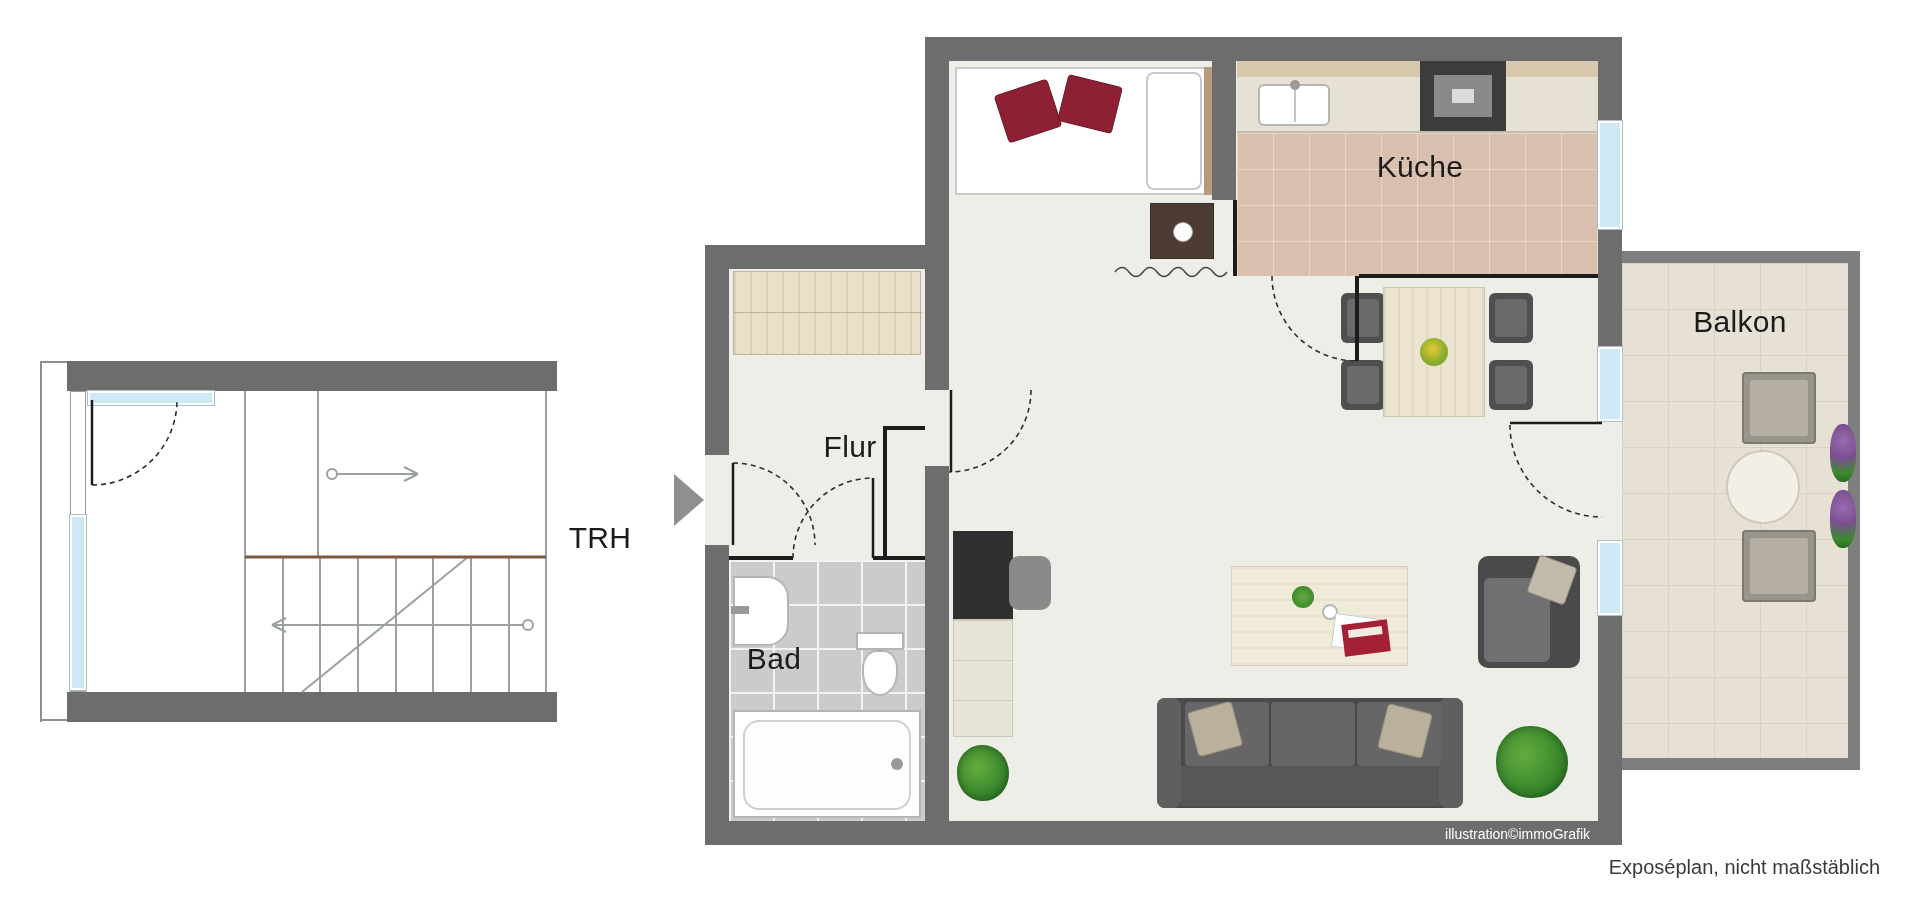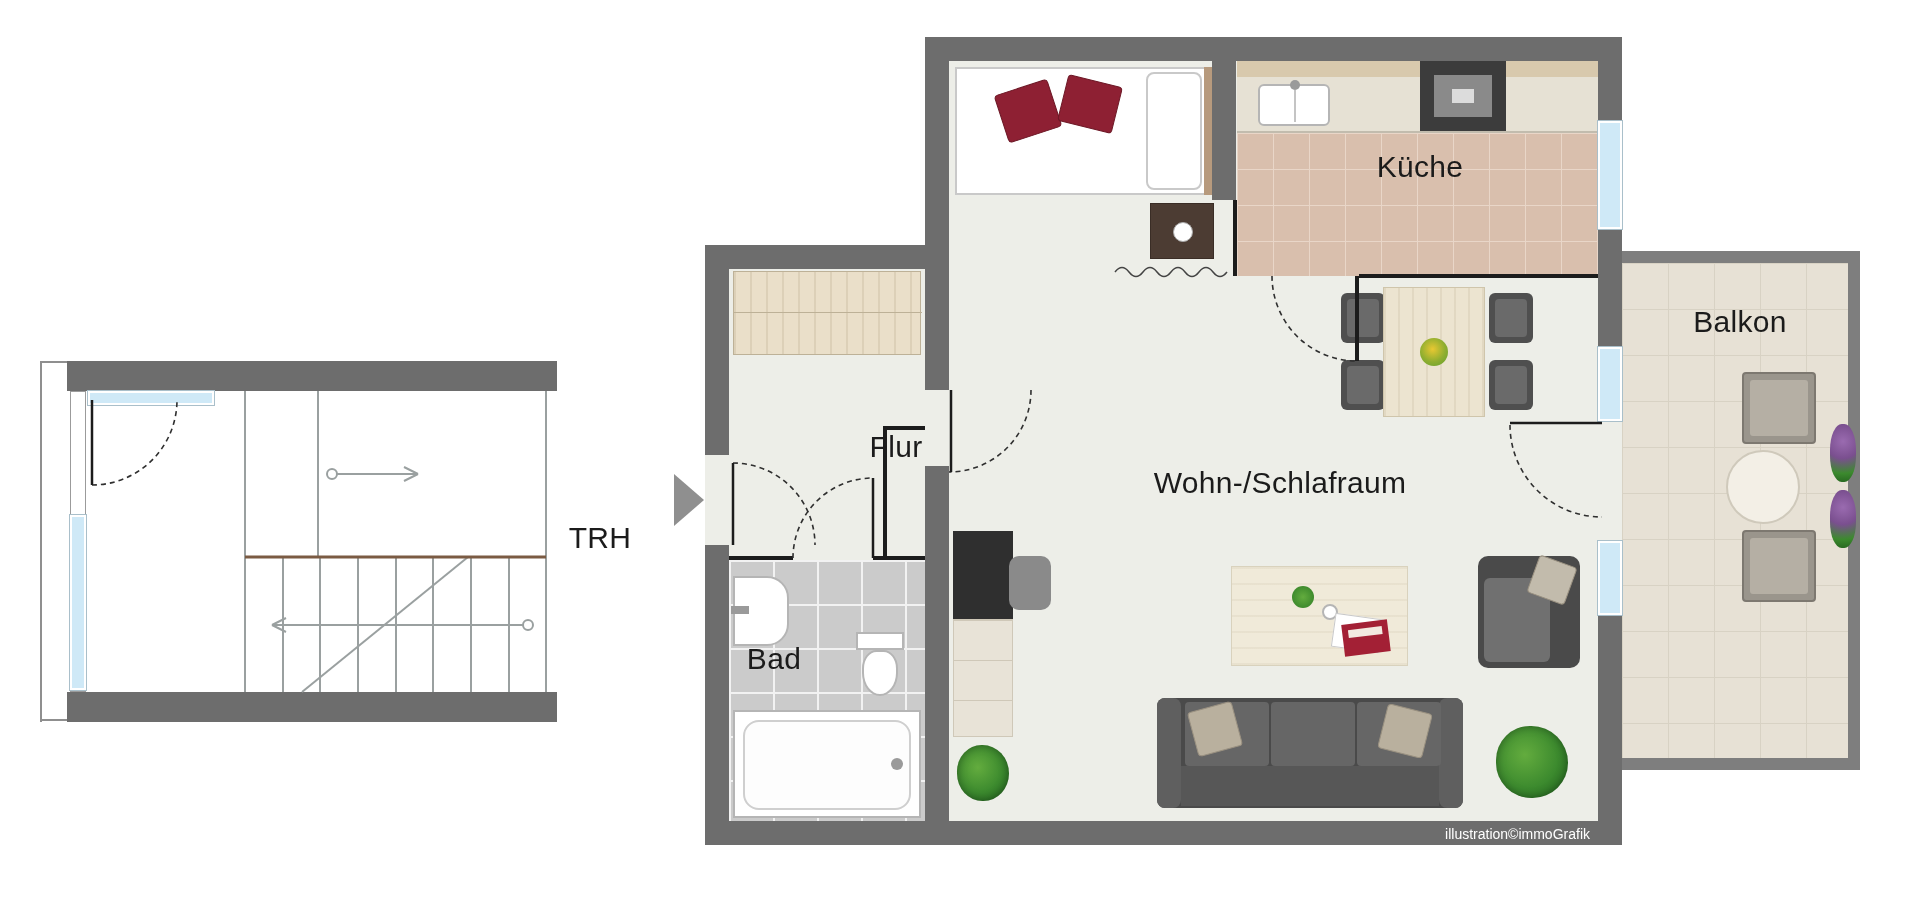--- a/index.html
+++ b/index.html
@@ -231,21 +231,21 @@
       <path d="M 528 625 L 272 625"></path>
       <circle cx="528" cy="625" r="5" fill="#ffffff"></circle>
       <path d="M 272 625 L 286 618 M 272 625 L 286 632"></path>
       <path d="M 332 474 L 418 474"></path>
       <circle cx="332" cy="474" r="5" fill="#ffffff"></circle>
       <path d="M 418 474 L 404 467 M 418 474 L 404 481"></path>
     </g>
   </svg>
 
   <div class="label" style="left:540px;top:521px;width:120px;">TRH</div>
-  <div class="label" style="left:836px;top:430px;width:120px;">Flur</div>
+  <div class="label" style="left:790px;top:430px;width:120px;">Flur</div>
   <div class="label" style="left:709px;top:642px;width:130px;">Bad</div>
   <div class="label" style="left:1320px;top:150px;width:200px;">Küche</div>
   <div class="label" style="left:1650px;top:305px;width:180px;">Balkon</div>
-  <div class="label" style="left:1120px;top:466px;width:320px;">Wohn-/Schlafraum</div>
 
   <div class="credit" style="left:1290px;top:826px;width:300px;">illustration©immoGrafik</div>
+  <div class="disclaimer" style="left:1470px;top:856px;width:410px;">Exposéplan, nicht maßstäblich</div>
 
 </div>
 
 </body></html>

